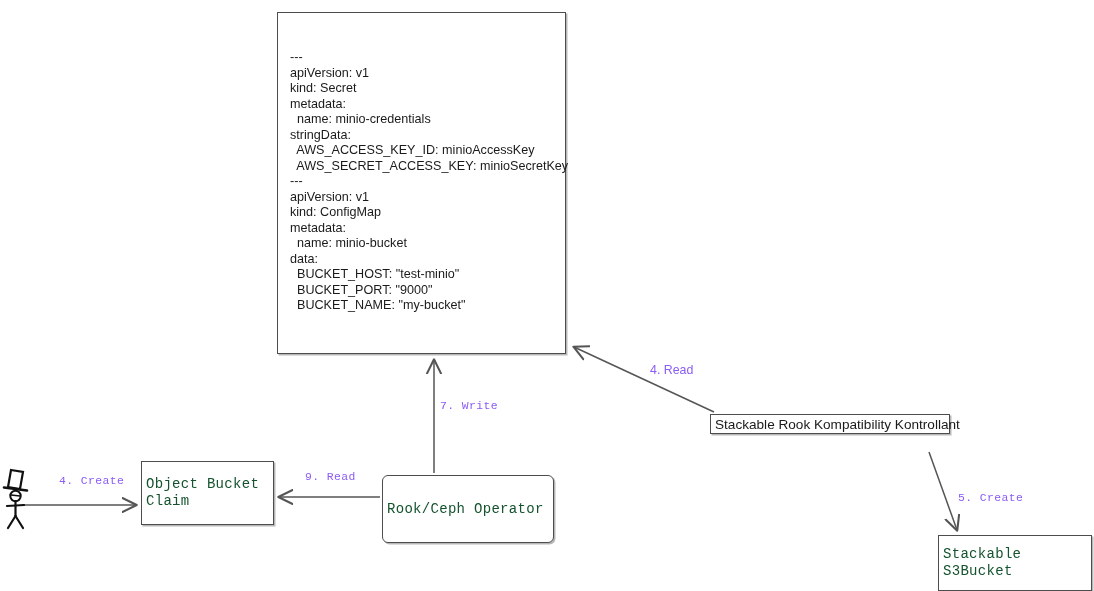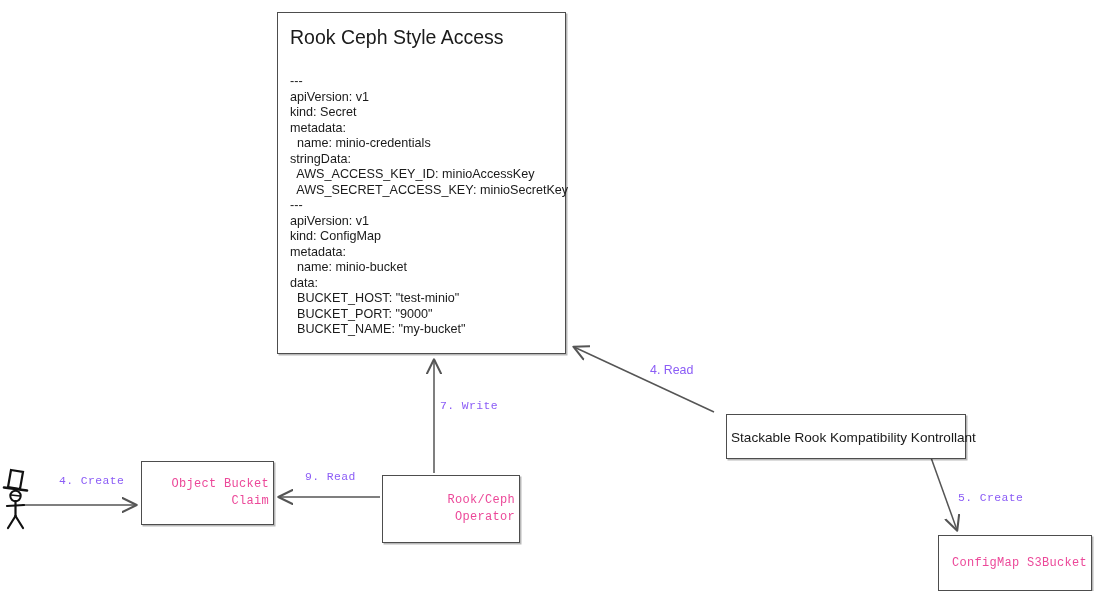--- a/index.html
+++ b/index.html
@@ -52,45 +52,45 @@
     color: #1a1a1a;
     white-space: pre;
   }
   #yaml-body .yline {
     white-space: pre;
     display: block;
   }
   
   .mono-label {
     font-family: "Liberation Mono", "DejaVu Sans Mono", monospace;
-    font-size: 12px;
+    font-size: 14px;
     line-height: 17px;
     letter-spacing: 0.3px;
-    text-align: right;
-    color: #ec4899;
+    text-align: left;
+    color: #14532d;
     white-space: pre-line;
   }
   .sans-label {
     font-family: "Liberation Sans", sans-serif;
     font-size: 13.6px;
     line-height: 17px;
     text-align: center;
     color: #1a1a1a;
     white-space: nowrap;
   }
   .node-inner {
     position: absolute;
     left: 0; right: 0;
     top: 50%;
     transform: translateY(-50%);
     padding: 0 4px;
   }
   #obc-node   { left: 141px; top: 461px; width: 133px; height: 64px; }
-  #operator-node { left: 382px; top: 475px; width: 138px; height: 68px; }
-  #srkk-node  { left: 710px; top: 414px; width: 240px; height: 45px; margin-left: 16px; }
+  #operator-node { left: 382px; top: 475px; width: 172px; height: 68px; border-radius: 6px; }
+  #srkk-node  { left: 710px; top: 414px; width: 240px; height: 20px; }
   #s3bucket-node { left: 938px; top: 535px; width: 154px; height: 56px; }
 
   
   .edge-label {
     position: absolute;
     color: #8b5cf6;
     white-space: nowrap;
   }
   .edge-label.mono {
     font-family: "Liberation Mono", "DejaVu Sans Mono", monospace;
@@ -150,38 +150,37 @@
     <line x1="15.5" y1="501" x2="15.5" y2="516"></line>
 
     <line x1="7" y1="506" x2="24" y2="505"></line>
 
     <line x1="15.5" y1="516" x2="8" y2="528"></line>
     <line x1="15.5" y1="516" x2="23" y2="528"></line>
   </g>
 </svg>
 
 <div class="node" id="yaml-panel">
-  <div class="panel-title">Rook Ceph Style Access</div>
   <div id="yaml-body"><span class="yline">---</span><span class="yline">apiVersion: v1</span><span class="yline">kind: Secret</span><span class="yline">metadata:</span><span class="yline">  name: minio-credentials</span><span class="yline">stringData:</span><span class="yline">  AWS_ACCESS_KEY_ID: minioAccessKey</span><span class="yline">  AWS_SECRET_ACCESS_KEY: minioSecretKey</span><span class="yline">---</span><span class="yline">apiVersion: v1</span><span class="yline">kind: ConfigMap</span><span class="yline">metadata:</span><span class="yline">  name: minio-bucket</span><span class="yline">data:</span><span class="yline">  BUCKET_HOST: "test-minio"</span><span class="yline">  BUCKET_PORT: "9000"</span><span class="yline">  BUCKET_NAME: "my-bucket"</span></div>
 </div>
 
 <div class="node" id="obc-node">
   <div class="node-inner mono-label">Object Bucket
 Claim</div>
 </div>
 
 <div class="node" id="operator-node">
   <div class="node-inner mono-label">Rook/Ceph Operator</div>
 </div>
 
 <div class="node" id="srkk-node">
   <div class="node-inner sans-label">Stackable Rook Kompatibility Kontrollant</div>
 </div>
 
 <div class="node" id="s3bucket-node">
-  <div class="node-inner mono-label">ConfigMap S3Bucket</div>
+  <div class="node-inner mono-label">Stackable S3Bucket</div>
 </div>
 
 <div class="edge-label mono" id="lbl-1">4. Create</div>
 <div class="edge-label mono" id="lbl-2">9. Read</div>
 <div class="edge-label mono" id="lbl-3">7. Write</div>
 <div class="edge-label sans" id="lbl-4">4. Read</div>
 <div class="edge-label mono" id="lbl-5">5. Create</div>
 
 </body></html>

